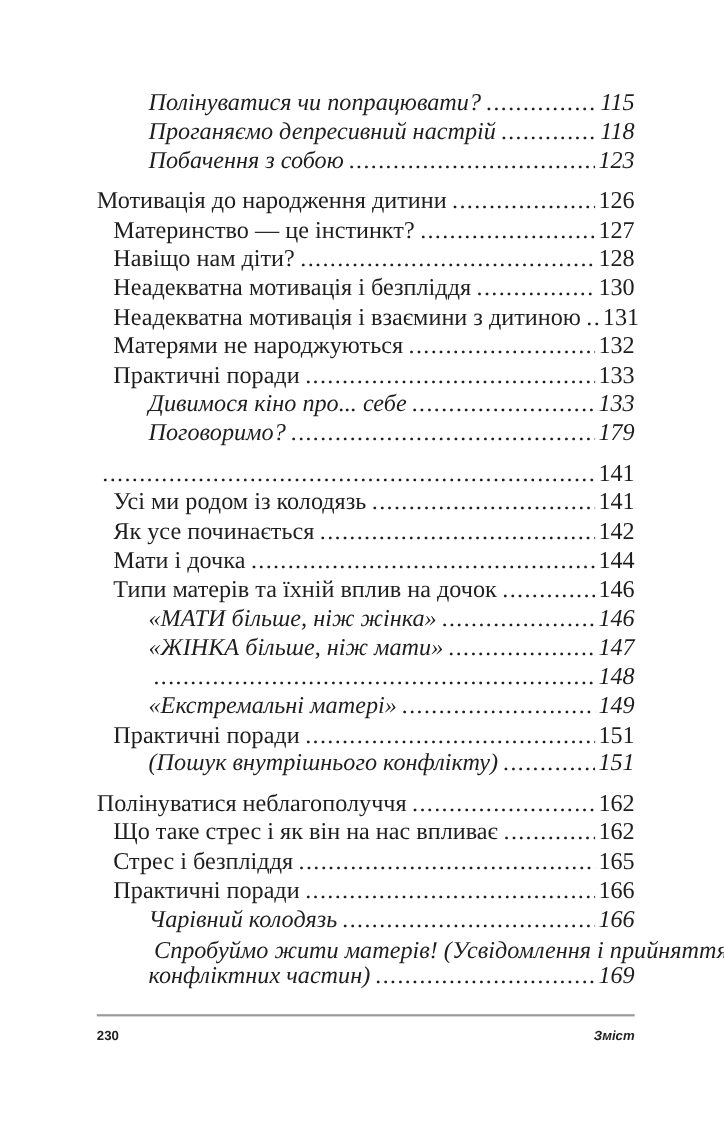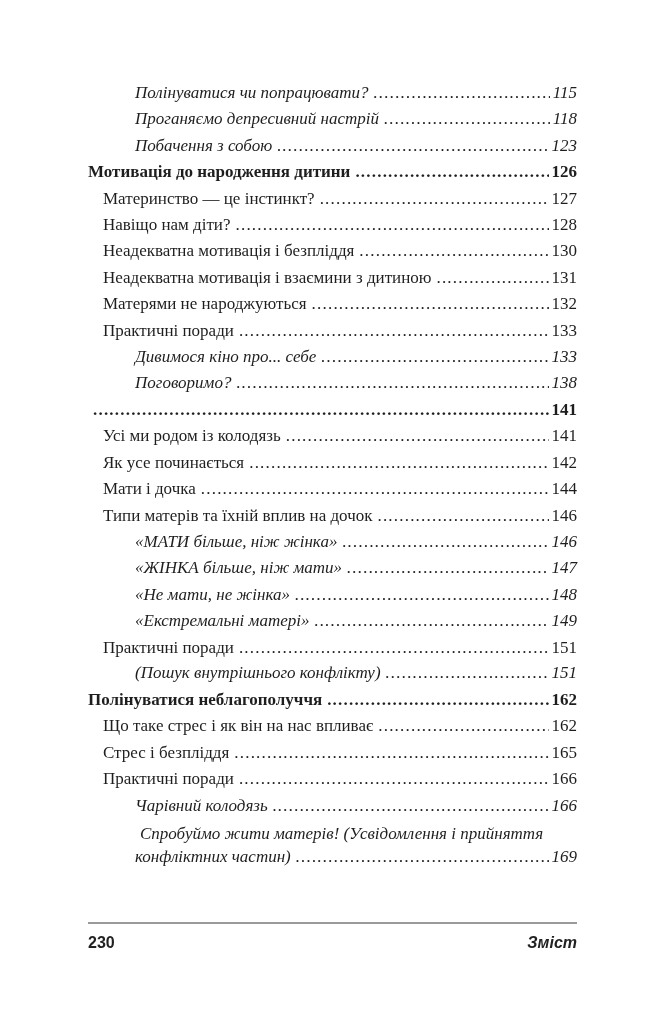--- a/index.html
+++ b/index.html
@@ -20,28 +20,28 @@
     inset: 0;
     background: #ffffff;
   }
   .toc {
     position: absolute;
     left: 88px;
     right: 81px;
     top: 80px;
   }
   .entry {
-    font-size: 17px;
+    font-size: 22px;
   }
   .row {
     display: flex;
     align-items: baseline;
     line-height: 26.4px;
   }
-  .lvl1 { font-weight: bold; }
+  .lvl1 { font-weight: normal; margin-top: 10px; }
   .lvl1 .row { padding-left: 0; }
   .lvl2 .row { padding-left: 15px; }
   .lvl3 { font-style: italic; }
   .lvl3 .row { padding-left: 47px; }
   .entry.multi .tline {
     line-height: 23px;
     padding-left: 52px;
     white-space: nowrap;
     padding-top: 3px;
   }
@@ -74,21 +74,21 @@
   .footer {
     position: absolute;
     left: 88px;
     right: 81px;
     top: 934px;
     display: flex;
     justify-content: space-between;
     align-items: baseline;
     font-family: "Liberation Sans", sans-serif;
     font-weight: bold;
-    font-size: 16px;
+    font-size: 12px;
     color: #222222;
   }
   .footer .section-label { font-style: italic; }
 </style>
 </head>
 <body>
 
 <div class="page">
 
   <div class="toc" id="toc-list">
@@ -166,21 +166,21 @@
         <div class="row">
           <span class="title">Дивимося кіно про... себе</span>
           <span class="dots"></span>
           <span class="pagenum">133</span>
         </div>
       </div>
       <div class="entry lvl3">
         <div class="row">
           <span class="title">Поговоримо?</span>
           <span class="dots"></span>
-          <span class="pagenum">138</span>
+          <span class="pagenum">179</span>
         </div>
       </div>
       <div class="entry lvl1">
         <div class="row">
           <span class="dots"></span>
           <span class="pagenum">141</span>
         </div>
       </div>
       <div class="entry lvl2">
         <div class="row">
@@ -219,21 +219,20 @@
       </div>
       <div class="entry lvl3">
         <div class="row">
           <span class="title">«ЖІНКА більше, ніж мати»</span>
           <span class="dots"></span>
           <span class="pagenum">147</span>
         </div>
       </div>
       <div class="entry lvl3">
         <div class="row">
-          <span class="title">«Не мати, не жінка»</span>
           <span class="dots"></span>
           <span class="pagenum">148</span>
         </div>
       </div>
       <div class="entry lvl3">
         <div class="row">
           <span class="title">«Екстремальні матері»</span>
           <span class="dots"></span>
           <span class="pagenum">149</span>
         </div>

